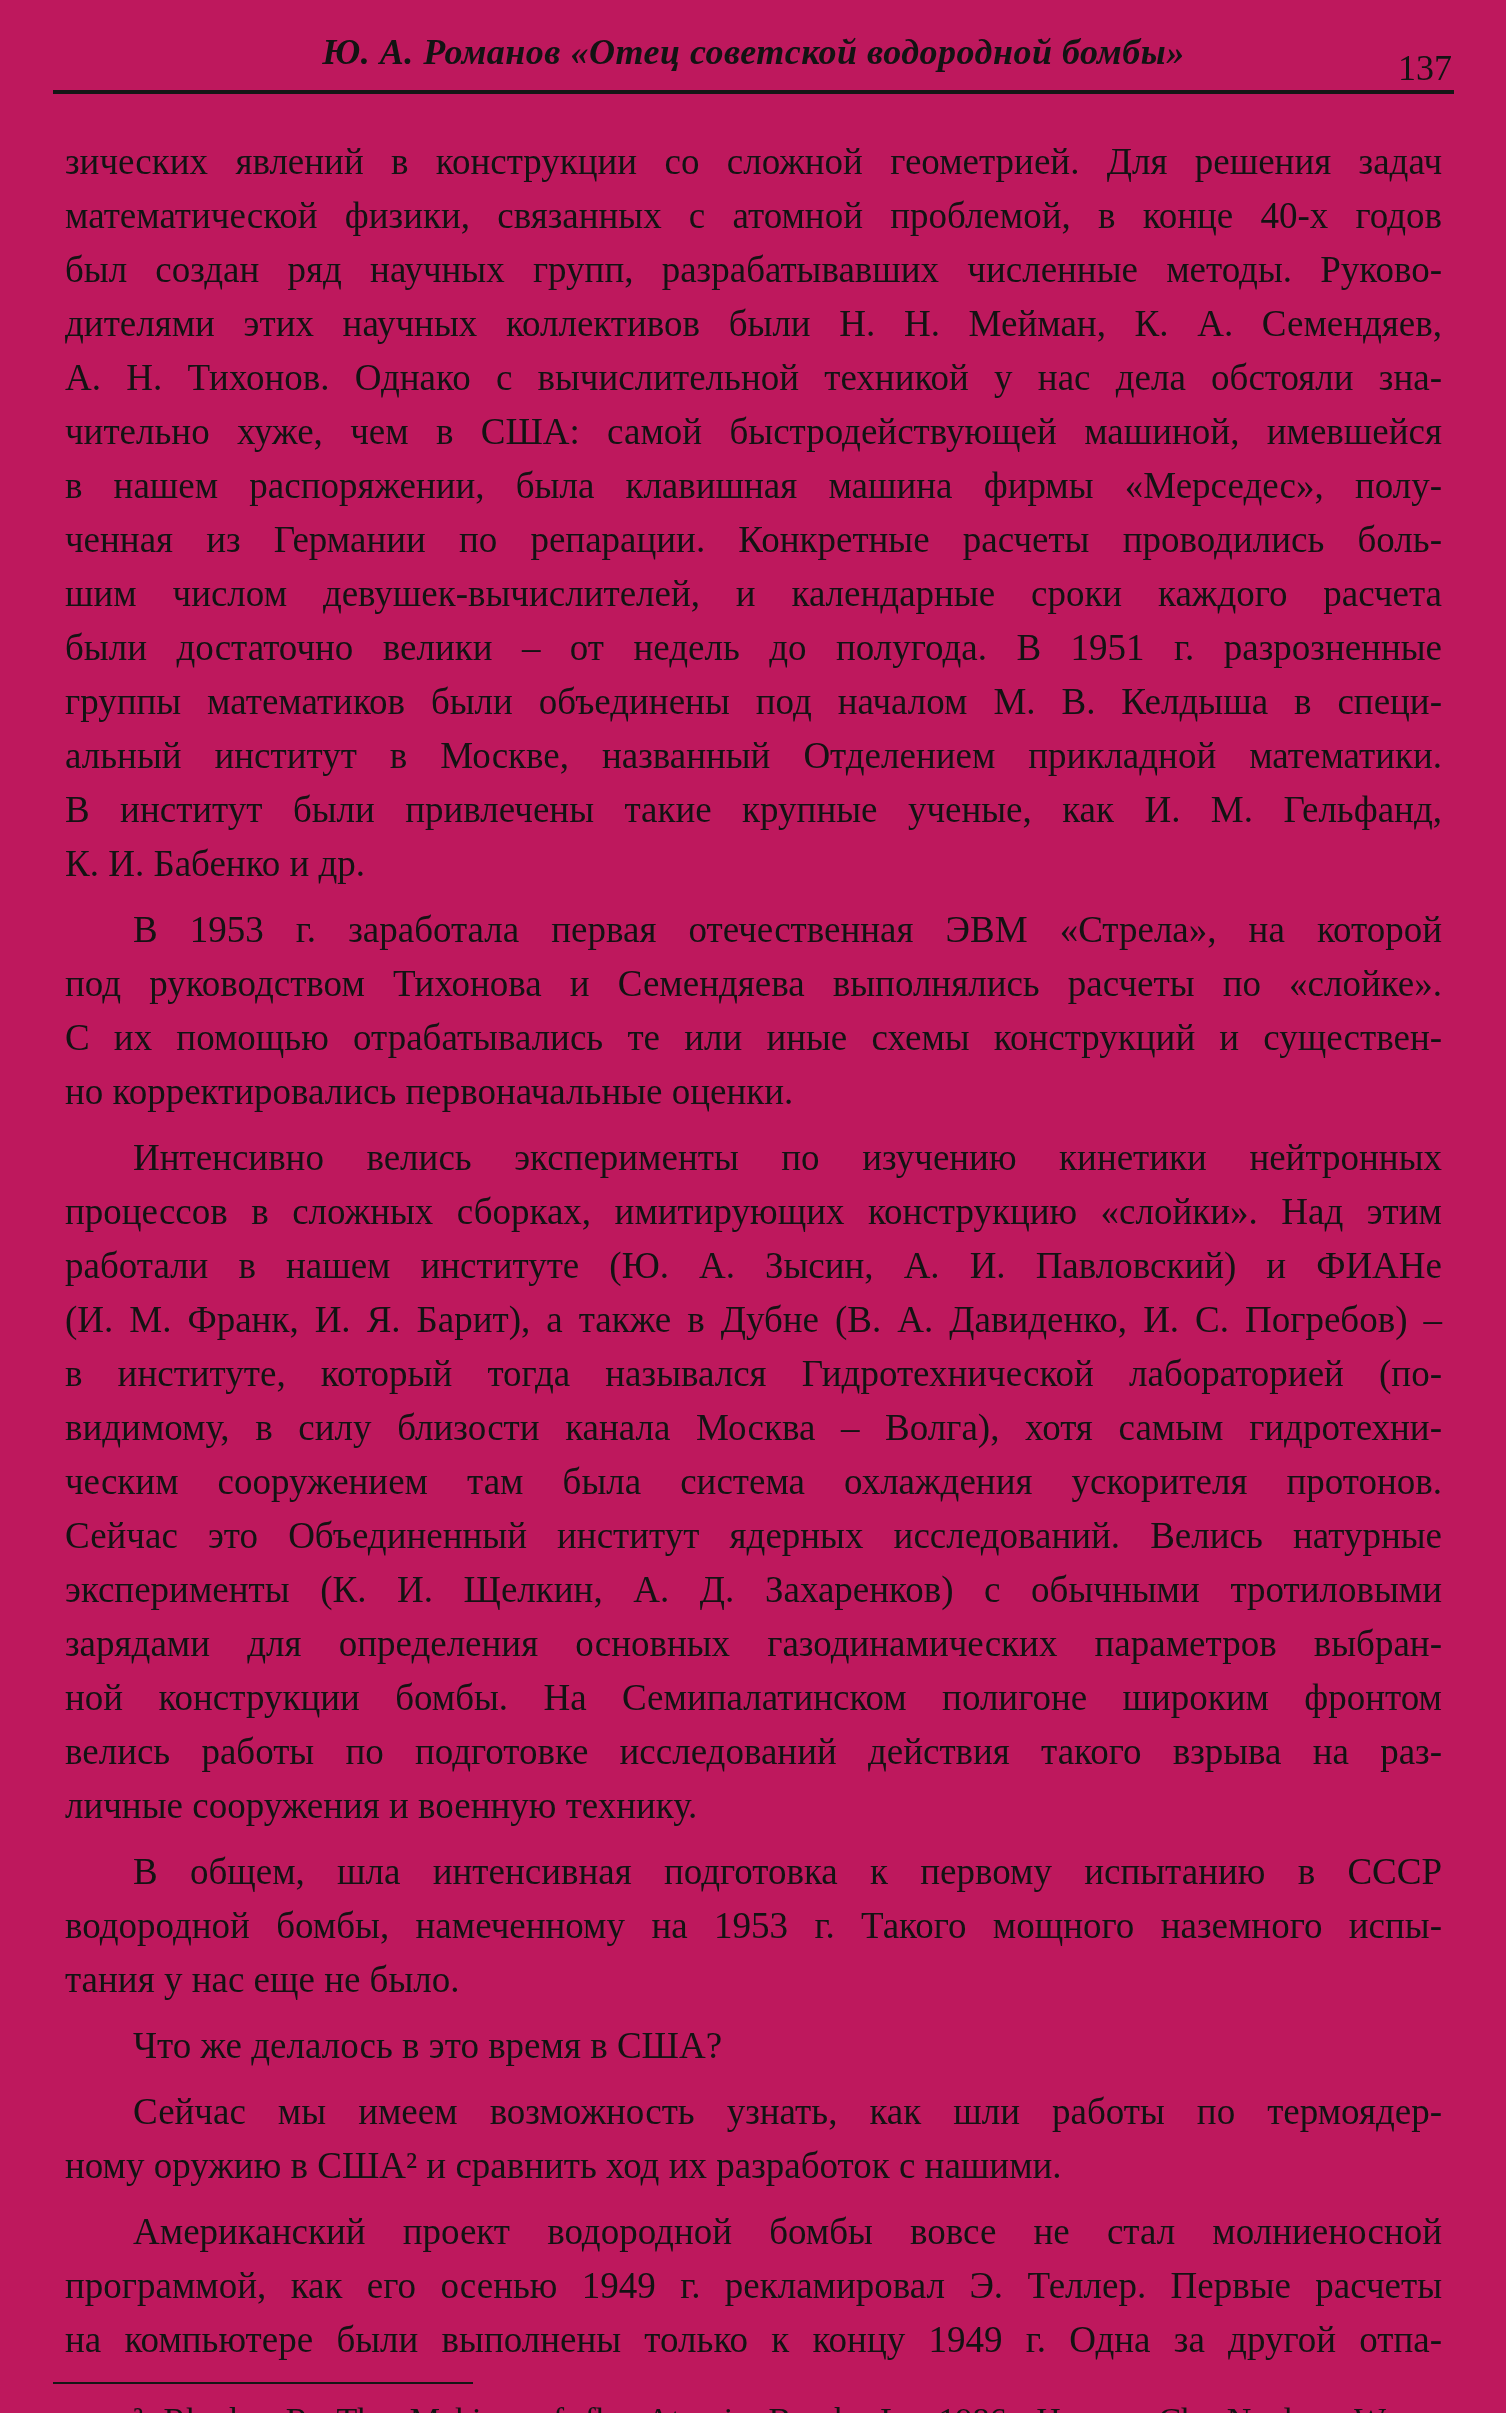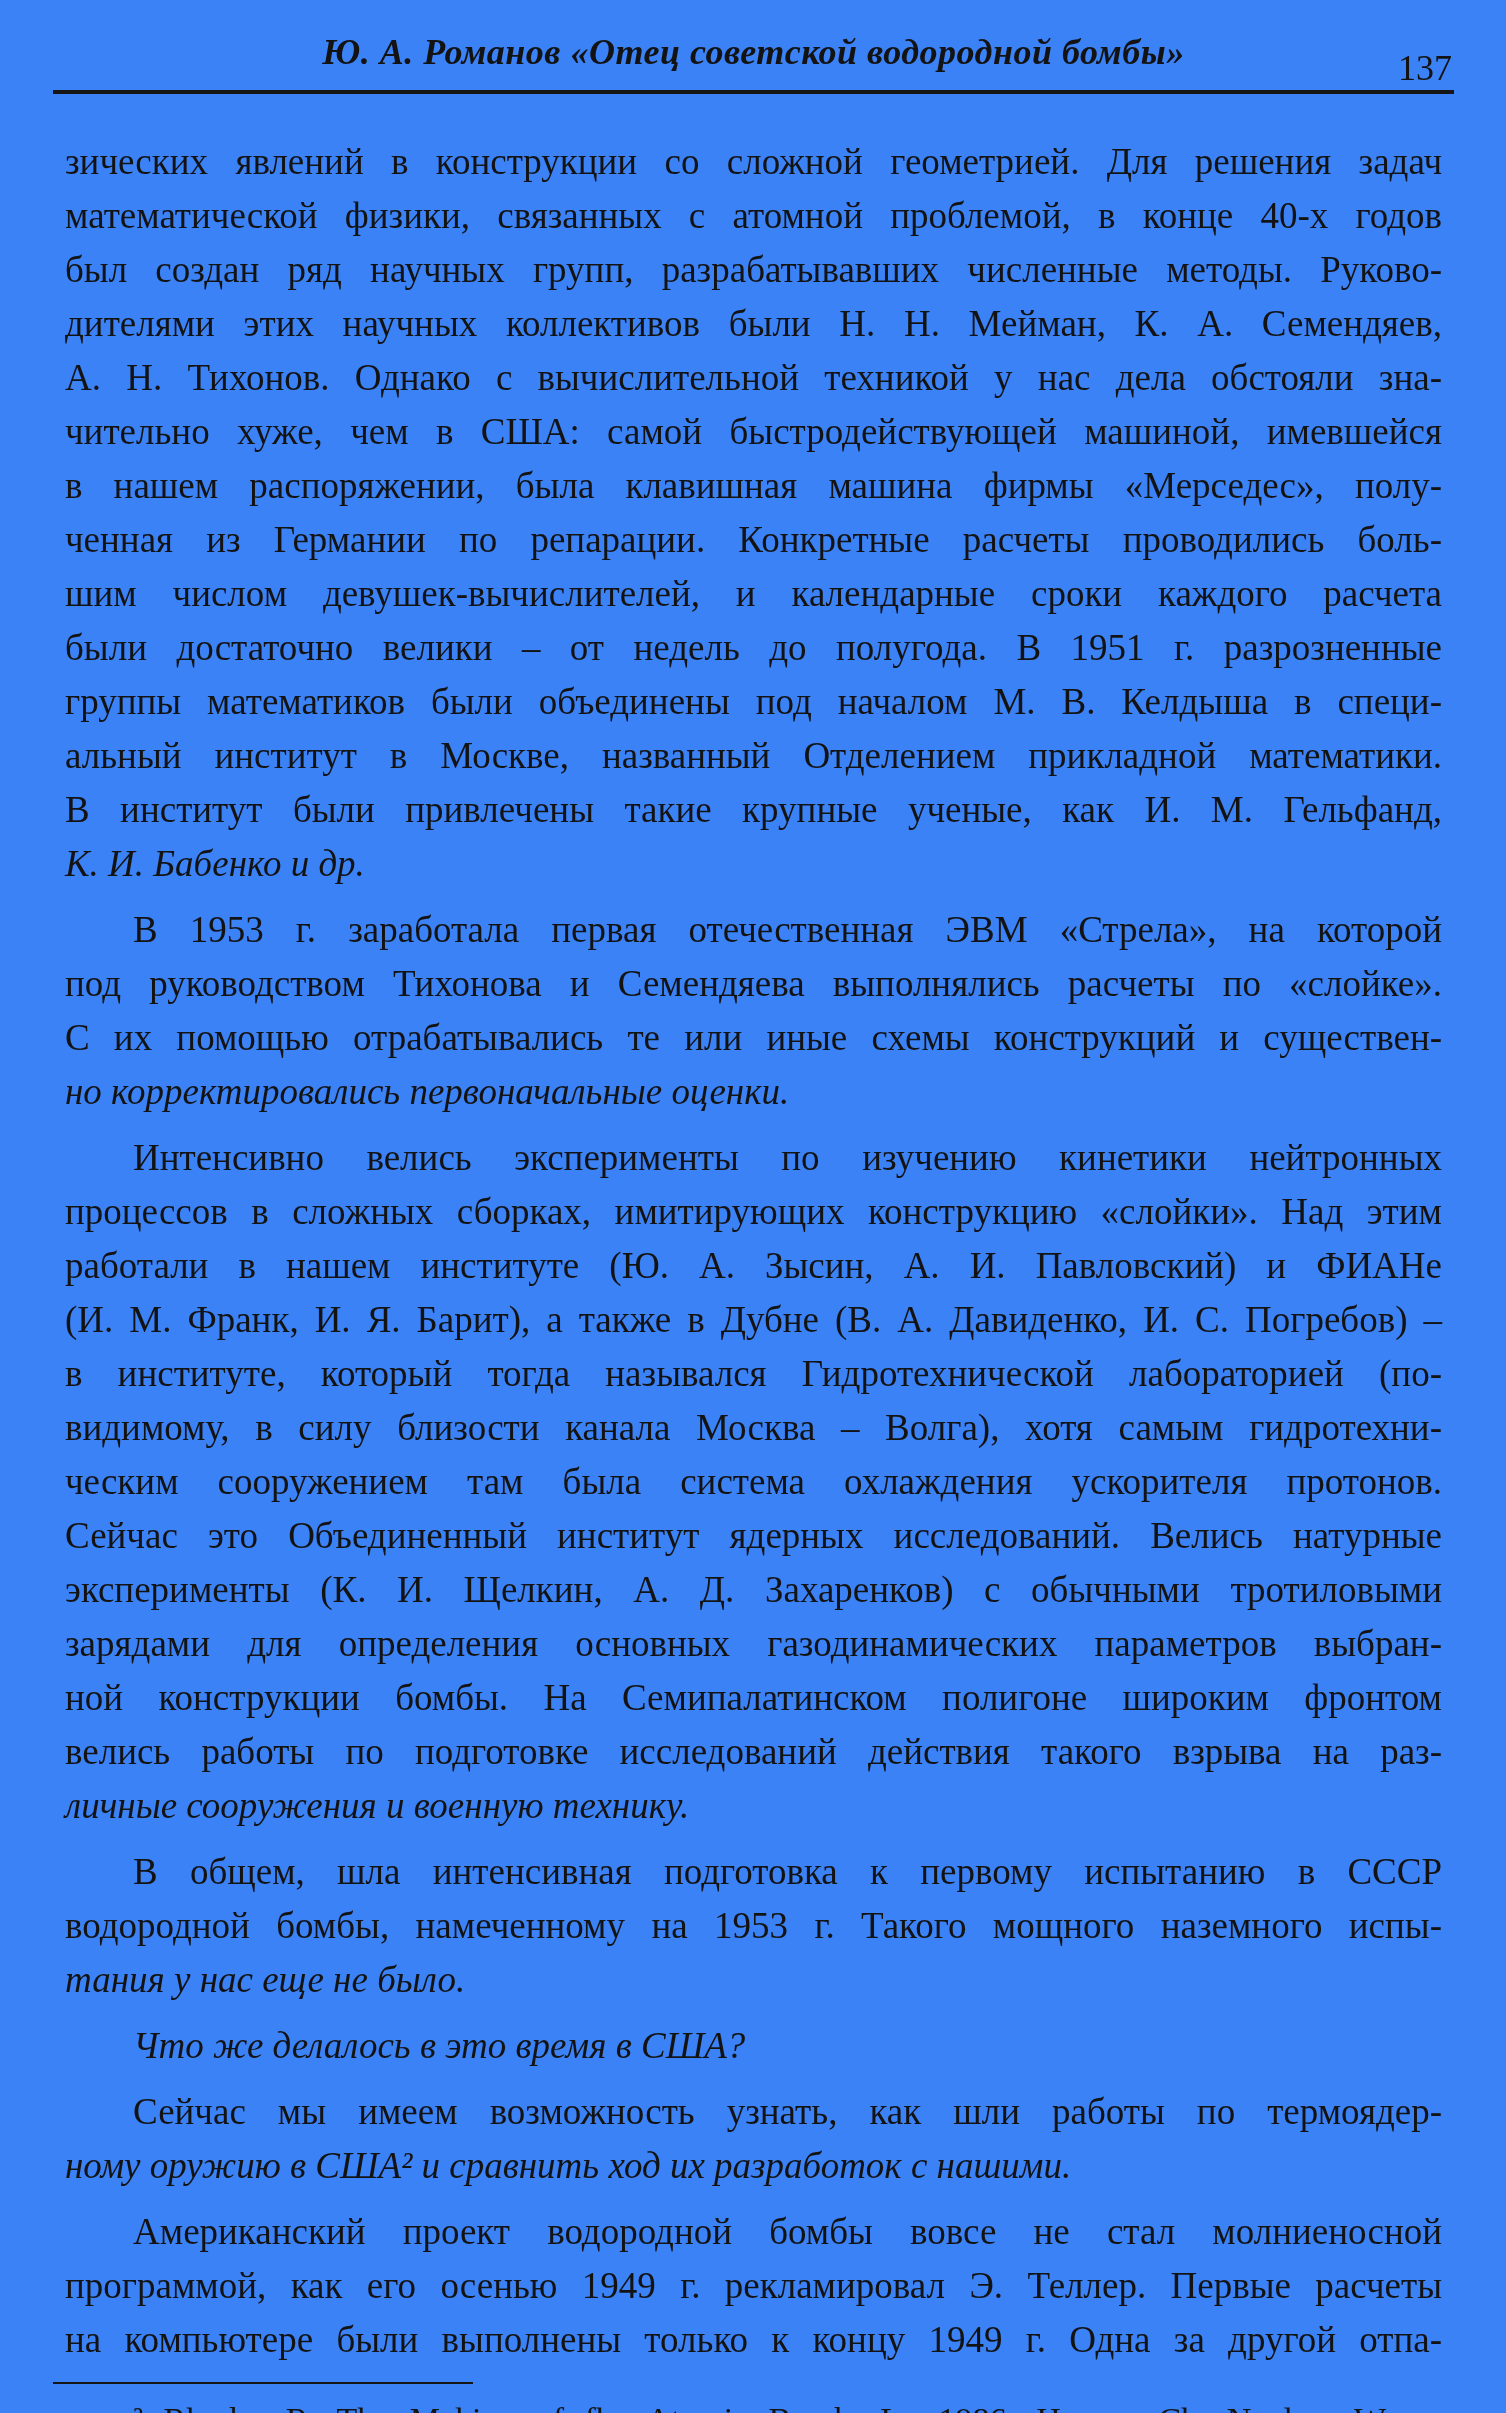--- a/index.html
+++ b/index.html
@@ -5,21 +5,21 @@
   html, body {
     margin: 0;
     padding: 0;
     background: #ffffff;
   }
   .page {
     position: relative;
     width: 1507px;
     height: 2413px;
     box-sizing: border-box;
-    background: #3b82f6;
+    background: #be185d;
     color: #131313;
     font-family: "Liberation Serif", "DejaVu Serif", serif;
     padding: 28px 53px 8px 53px;
     overflow: hidden;
   }
   .header {
     position: relative;
     height: 53px;
     font-size: 36px;
     line-height: 49px;
@@ -46,21 +46,21 @@
     margin-top: 41px;
     font-size: 37px;
     line-height: 54px;
   }
   .paragraph { margin: 12px; }
   .paragraph.indented .line:first-child { text-indent: 68px; }
   .line {
     text-align: justify;
     text-align-last: justify;
   }
-  .line.final { text-align-last: left; font-style: italic; }
+  .line.final { text-align-last: left; }
   .footnote-rule {
     border: 0;
     border-top: 2.8px solid #161616;
     width: 420px;
     margin: 15px 0 0 0;
   }
   .footnote-text {
     margin-top: 11.3px;
     font-size: 34px;
     line-height: 47px;

